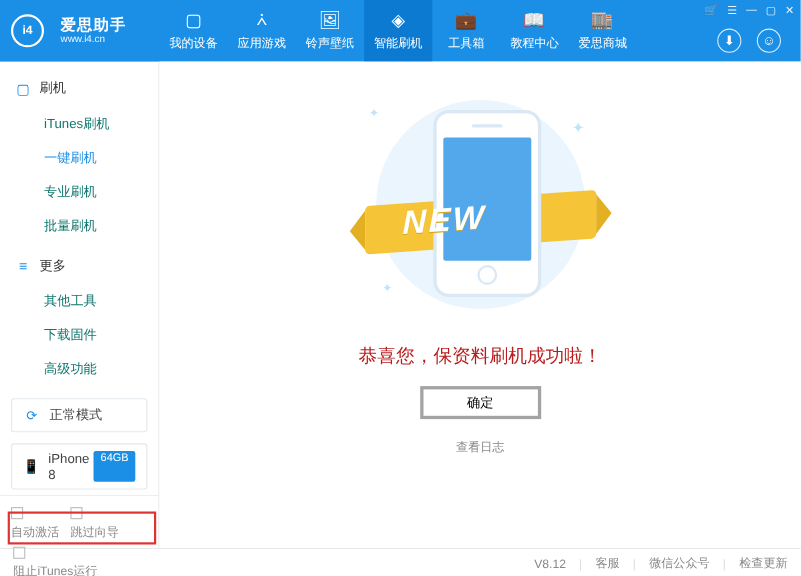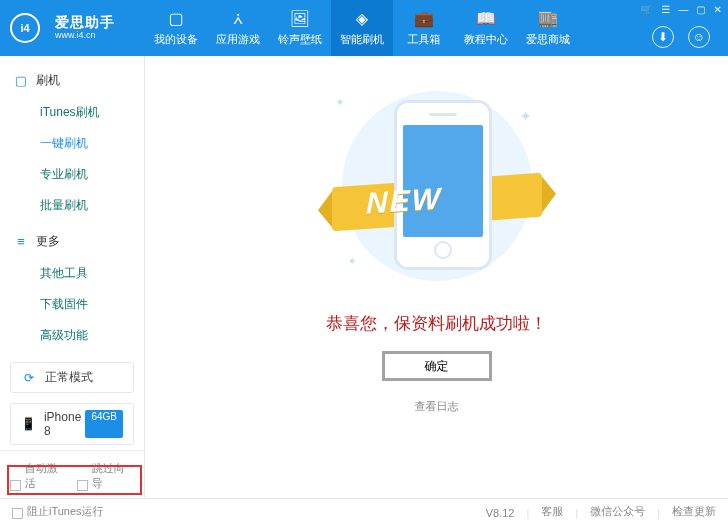--- a/index.html
+++ b/index.html
@@ -35,21 +35,21 @@
 
     .sb-spacer { flex: 1; }
     .sb-mode, .sb-device { margin: 5px 10px; border: 1px solid #e2e9f0; border-radius: 3px; padding: 6px 10px; display: flex; align-items: center; gap: 8px; font-size: 12px; color: #444; cursor: pointer; }
     .sb-mode-icon { color: #1b8fe6; width: 16px; text-align: center; }
     .sb-device { flex-direction: row; align-items: center; }
     .sb-device .dev-info { display: flex; flex-direction: row; gap: 3px; }
     .badge { background: #1b8fe6; color: #fff; font-size: 10px; padding: 1px 6px; border-radius: 2px; width: fit-content; }
 
     .sb-bottom-opts { border-top: 1px solid #eee; padding: 10px 10px; display: flex; gap: 10px; font-size: 11px; color: #888; }
     .red-box { border: 2px solid #d33; position: absolute; left: 7px; bottom: 29px; width: 135px; height: 30px; pointer-events: none; }
-    .chklabel { display: flex; align-items: flex-end; gap: 4px; cursor: pointer; }
+    .chklabel { display: flex; align-items: flex-start; gap: 4px; cursor: pointer; flex-direction: column; }
     .chk { width: 11px; height: 11px; border: 1px solid #bbb; display: inline-block; }
 
     
     .main { flex: 1; position: relative; background: #fff; display: flex; flex-direction: column; align-items: center; padding-top: 22px; }
     .hero { width: 270px; height: 216px; position: relative; display: flex; align-items: center; justify-content: center; }
     .hero-circle { width: 190px; height: 190px; border-radius: 50%; background: #eaf5fd; position: relative; }
     .star { position: absolute; color: #bfe4fb; font-size: 11px; }
     .phone { position: absolute; width: 98px; height: 170px; background: #fff; border: 3px solid #d9e8f4; border-radius: 14px; top: 22px; left: 92px; }
     .phone::before { content: ""; position: absolute; top: 10px; left: 50%; transform: translateX(-50%); width: 28px; height: 3px; background: #d9e8f4; border-radius: 3px; }
     .phone::after { content: ""; position: absolute; bottom: 8px; left: 50%; transform: translateX(-50%); width: 14px; height: 14px; border: 2px solid #d9e8f4; border-radius: 50%; }

